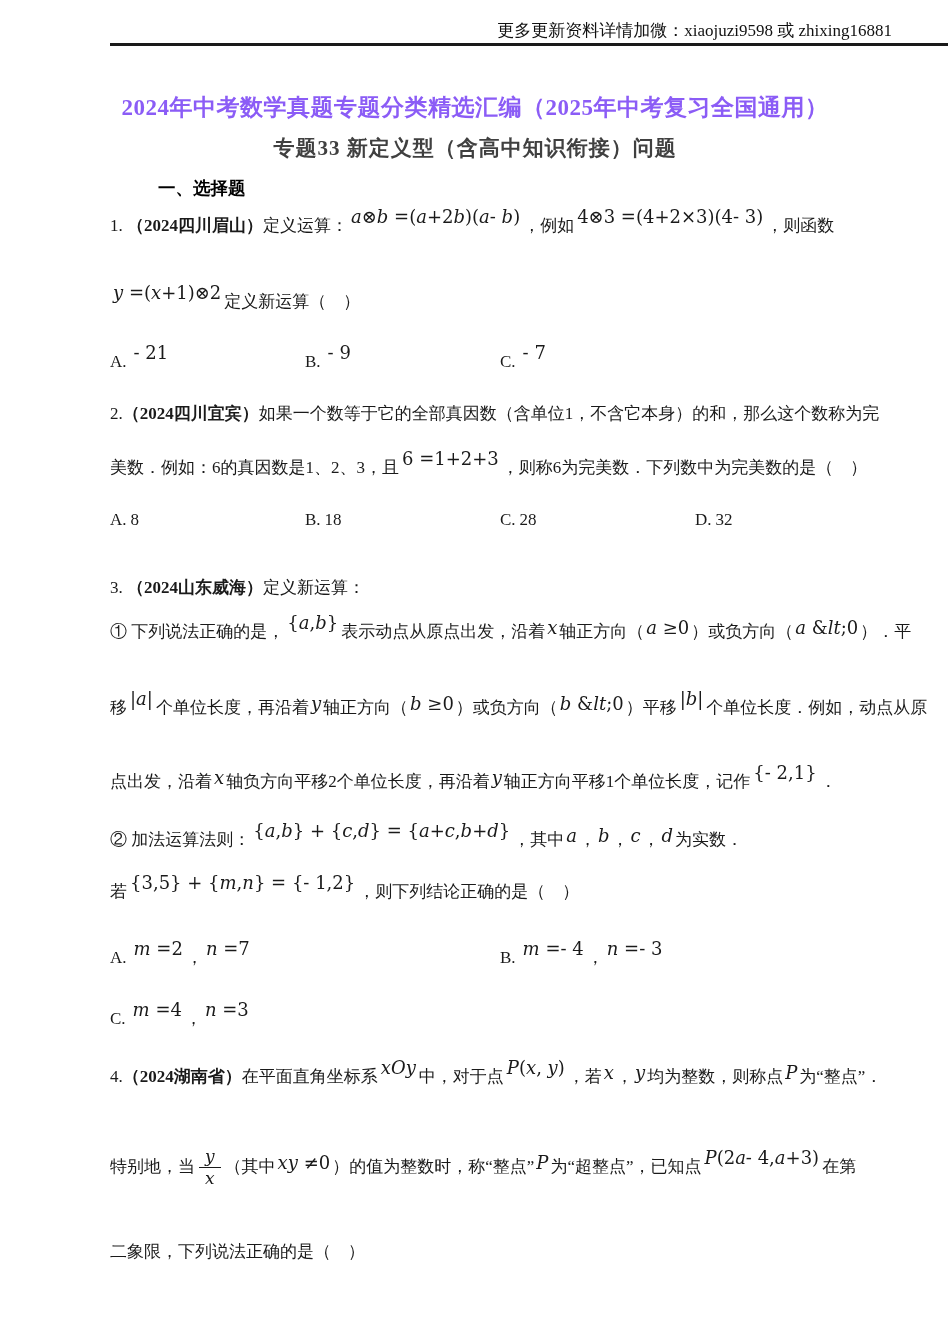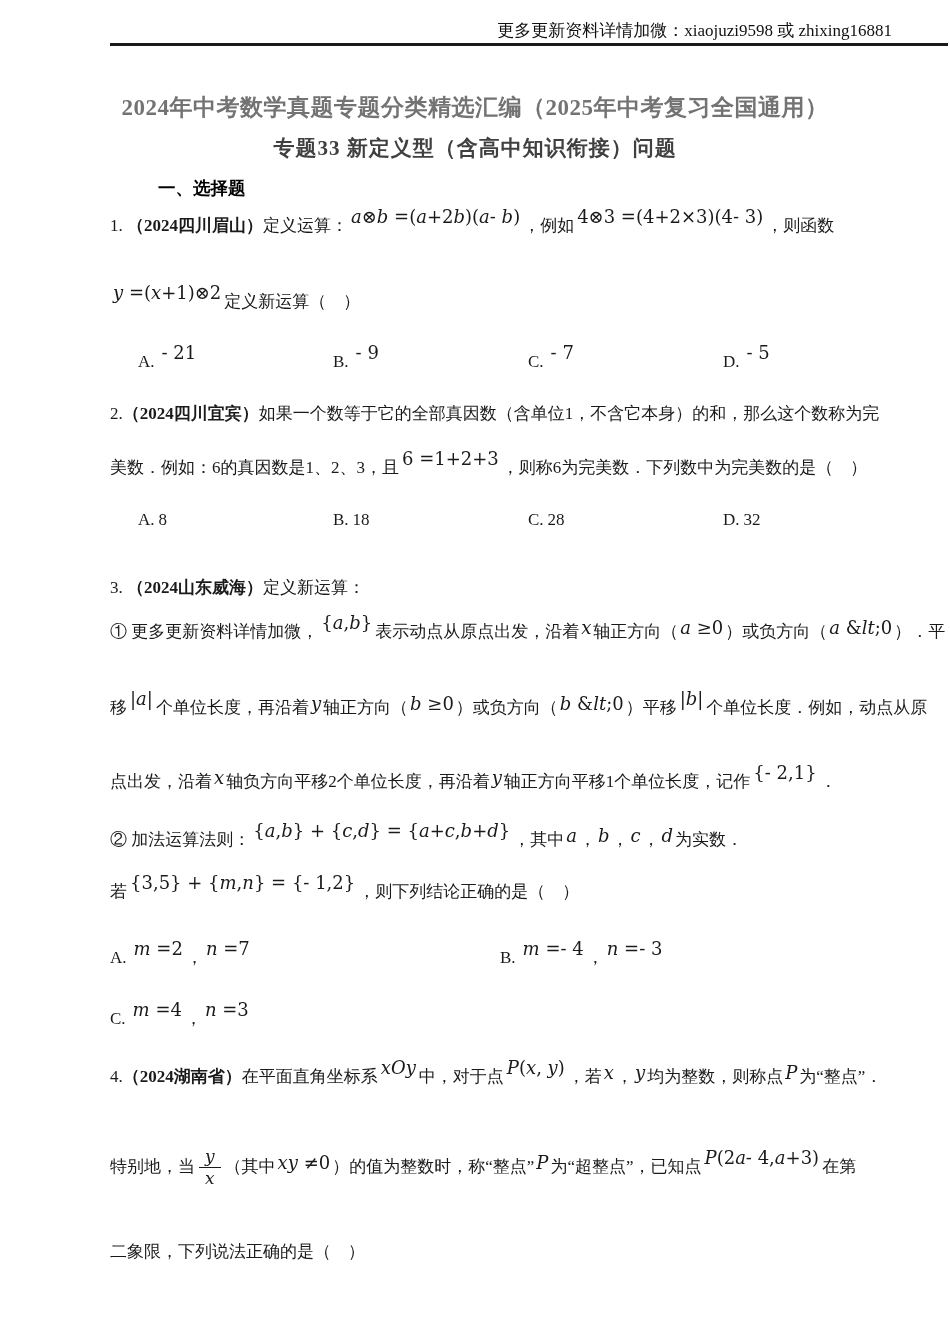--- a/index.html
+++ b/index.html
@@ -14,21 +14,21 @@
   .header-note{
     position:absolute;top:19px;right:58px;
     font-size:17px;white-space:nowrap;color:#111;
   }
   .rule{
     position:absolute;top:43px;left:110px;width:838px;height:2.5px;
     background:#1a1a1a;
   }
   .title{
     position:absolute;top:92px;left:0;width:100%;
-    text-align:center;font-size:23px;font-weight:bold;color:#737373;
+    text-align:center;font-size:23px;font-weight:bold;color:#8b5cf6;
     letter-spacing:0.5px;white-space:nowrap;
   }
   .subtitle{
     position:absolute;top:134px;left:0;width:100%;
     text-align:center;font-size:21px;font-weight:bold;
     letter-spacing:1px;white-space:nowrap;
   }
   .section-heading{
     position:absolute;top:176px;left:110px;
     font-size:17.5px;font-weight:bold;color:#000;white-space:nowrap;margin-left:48px;
@@ -49,21 +49,21 @@
     display:inline-block;text-align:center;vertical-align:middle;
     font-family:"DejaVu Serif","Liberation Serif",serif;
     font-size:17px;font-style:italic;line-height:1.25;margin:0 4px;
   }
   .frac .fn{display:block;padding:0 6px;}
   .frac .fd{display:block;border-top:1.5px solid #1a1a1a;padding:0 6px;}
   .opts{
     position:absolute;left:110px;right:40px;
     display:grid;font-size:17px;white-space:nowrap;
   }
-  .opts.four{grid-template-columns:195px 195px 195px 1fr;margin-left:28px;}
+  .opts.four{grid-template-columns:195px 195px 195px 1fr;}
   .opts.two{grid-template-columns:390px 1fr;}
   .opt-label{margin-right:4px;}
   
   .q0-p0{top:206px}.q0-p1{top:282px}.q0-opts0{top:342px}
   .q1-p0{top:402px}.q1-p1{top:448px}.q1-opts0{top:510px}
   .q2-p0{top:576px}.q2-p1{top:612px}.q2-p2{top:688px}.q2-p3{top:762px}
   .q2-p4{top:820px}.q2-p5{top:872px}.q2-opts0{top:938px}.q2-opts1{top:999px}
   .q3-p0{top:1057px}.q3-p1{top:1146px}.q3-p2{top:1240px}
 </style>
 </head>
@@ -75,32 +75,31 @@
 <div class="subtitle" style="color: #404040;">专题33 新定义型（含高中知识衔接）问题</div>
 <div class="section-heading">一、选择题</div>
 
 <div id="questions">
     <div class="para q0-p0"><span class="seg-t">1. </span><span class="seg-b">（2024四川眉山）</span><span class="seg-t">定义运算：</span><span class="M"><i>a</i>⊗<i>b</i> =(<i>a</i>+2<i>b</i>)(<i>a</i>- <i>b</i>)</span><span class="seg-t">，例如</span><span class="M">4⊗3 =(4+2×3)(4- 3)</span><span class="seg-t">，则函数</span></div>
     <div class="para q0-p1"><span class="M"><i>y</i> =(<i>x</i>+1)⊗2</span><span class="seg-t">定义新运算（　）</span></div>
     <div class="opts four q0-opts0">
       <span><span class="opt-label">A.</span><span class="M">- 21</span></span>
       <span><span class="opt-label">B.</span><span class="M">- 9</span></span>
       <span><span class="opt-label">C.</span><span class="M">- 7</span></span>
-      <span><span class="opt-label">D.</span><span class="M">- 5</span></span>
     </div>
     <div class="para q1-p0"><span class="seg-t">2.</span><span class="seg-b">（2024四川宜宾）</span><span class="seg-t">如果一个数等于它的全部真因数（含单位1，不含它本身）的和，那么这个数称为完</span></div>
     <div class="para q1-p1"><span class="seg-t">美数．例如：6的真因数是1、2、3，且</span><span class="M">6 =1+2+3</span><span class="seg-t">，则称6为完美数．下列数中为完美数的是（　）</span></div>
     <div class="opts four q1-opts0">
       <span><span class="opt-label">A.</span><span class="seg-t">8</span></span>
       <span><span class="opt-label">B.</span><span class="seg-t">18</span></span>
       <span><span class="opt-label">C.</span><span class="seg-t">28</span></span>
       <span><span class="opt-label">D.</span><span class="seg-t">32</span></span>
     </div>
     <div class="para q2-p0"><span class="seg-t">3. </span><span class="seg-b">（2024山东威海）</span><span class="seg-t">定义新运算：</span></div>
-    <div class="para q2-p1"><span class="seg-t">① 更多更新资料详情加微，</span><span class="M">{<i>a</i>,<i>b</i>}</span><span class="seg-t">表示动点从原点出发，沿着</span><span class="m"><i>x</i></span><span class="seg-t">轴正方向（</span><span class="m"><i>a</i> ≥0</span><span class="seg-t">）或负方向（</span><span class="m"><i>a</i> &amp;<i>lt</i>;0</span><span class="seg-t">）．平</span></div>
+    <div class="para q2-p1"><span class="seg-t">① 下列说法正确的是，</span><span class="M">{<i>a</i>,<i>b</i>}</span><span class="seg-t">表示动点从原点出发，沿着</span><span class="m"><i>x</i></span><span class="seg-t">轴正方向（</span><span class="m"><i>a</i> ≥0</span><span class="seg-t">）或负方向（</span><span class="m"><i>a</i> &amp;<i>lt</i>;0</span><span class="seg-t">）．平</span></div>
     <div class="para q2-p2"><span class="seg-t">移</span><span class="M">|<i>a</i>|</span><span class="seg-t">个单位长度，再沿着</span><span class="m"><i>y</i></span><span class="seg-t">轴正方向（</span><span class="m"><i>b</i> ≥0</span><span class="seg-t">）或负方向（</span><span class="m"><i>b</i> &amp;<i>lt</i>;0</span><span class="seg-t">）平移</span><span class="M">|<i>b</i>|</span><span class="seg-t">个单位长度．例如，动点从原</span></div>
     <div class="para q2-p3"><span class="seg-t">点出发，沿着</span><span class="m"><i>x</i></span><span class="seg-t">轴负方向平移2个单位长度，再沿着</span><span class="m"><i>y</i></span><span class="seg-t">轴正方向平移1个单位长度，记作</span><span class="M">{- 2,1}</span><span class="seg-t">．</span></div>
     <div class="para q2-p4"><span class="seg-t">② 加法运算法则：</span><span class="M">{<i>a</i>,<i>b</i>} + {<i>c</i>,<i>d</i>} = {<i>a</i>+<i>c</i>,<i>b</i>+<i>d</i>}</span><span class="seg-t">，其中</span><span class="m"><i>a</i></span><span class="seg-t">，</span><span class="m"><i>b</i></span><span class="seg-t">，</span><span class="m"><i>c</i></span><span class="seg-t">，</span><span class="m"><i>d</i></span><span class="seg-t">为实数．</span></div>
     <div class="para q2-p5"><span class="seg-t">若</span><span class="M">{3,5} + {<i>m</i>,<i>n</i>} = {- 1,2}</span><span class="seg-t">，则下列结论正确的是（　）</span></div>
     <div class="opts two q2-opts0">
       <span><span class="opt-label">A.</span><span class="M"><i>m</i> =2</span><span class="seg-t">，</span><span class="M"><i>n</i> =7</span></span>
       <span><span class="opt-label">B.</span><span class="M"><i>m</i> =- 4</span><span class="seg-t">，</span><span class="M"><i>n</i> =- 3</span></span>
     </div>
     <div class="opts two q2-opts1">
       <span><span class="opt-label">C.</span><span class="M"><i>m</i> =4</span><span class="seg-t">，</span><span class="M"><i>n</i> =3</span></span>

